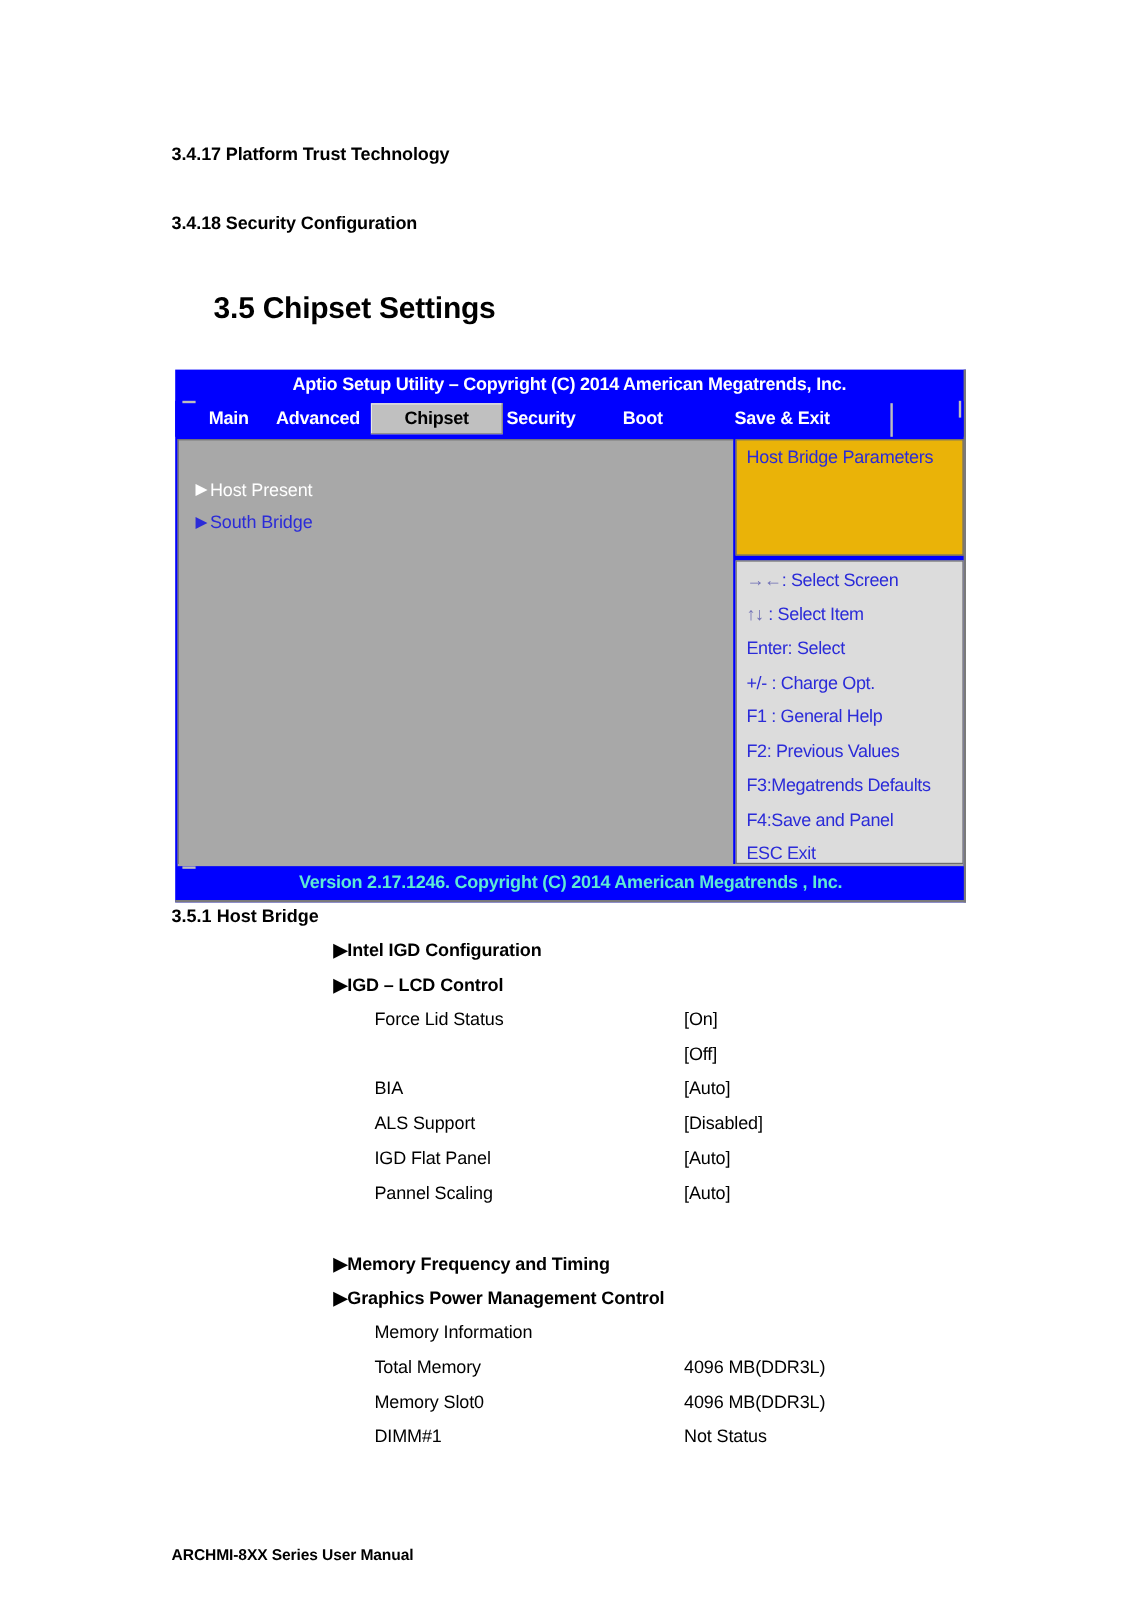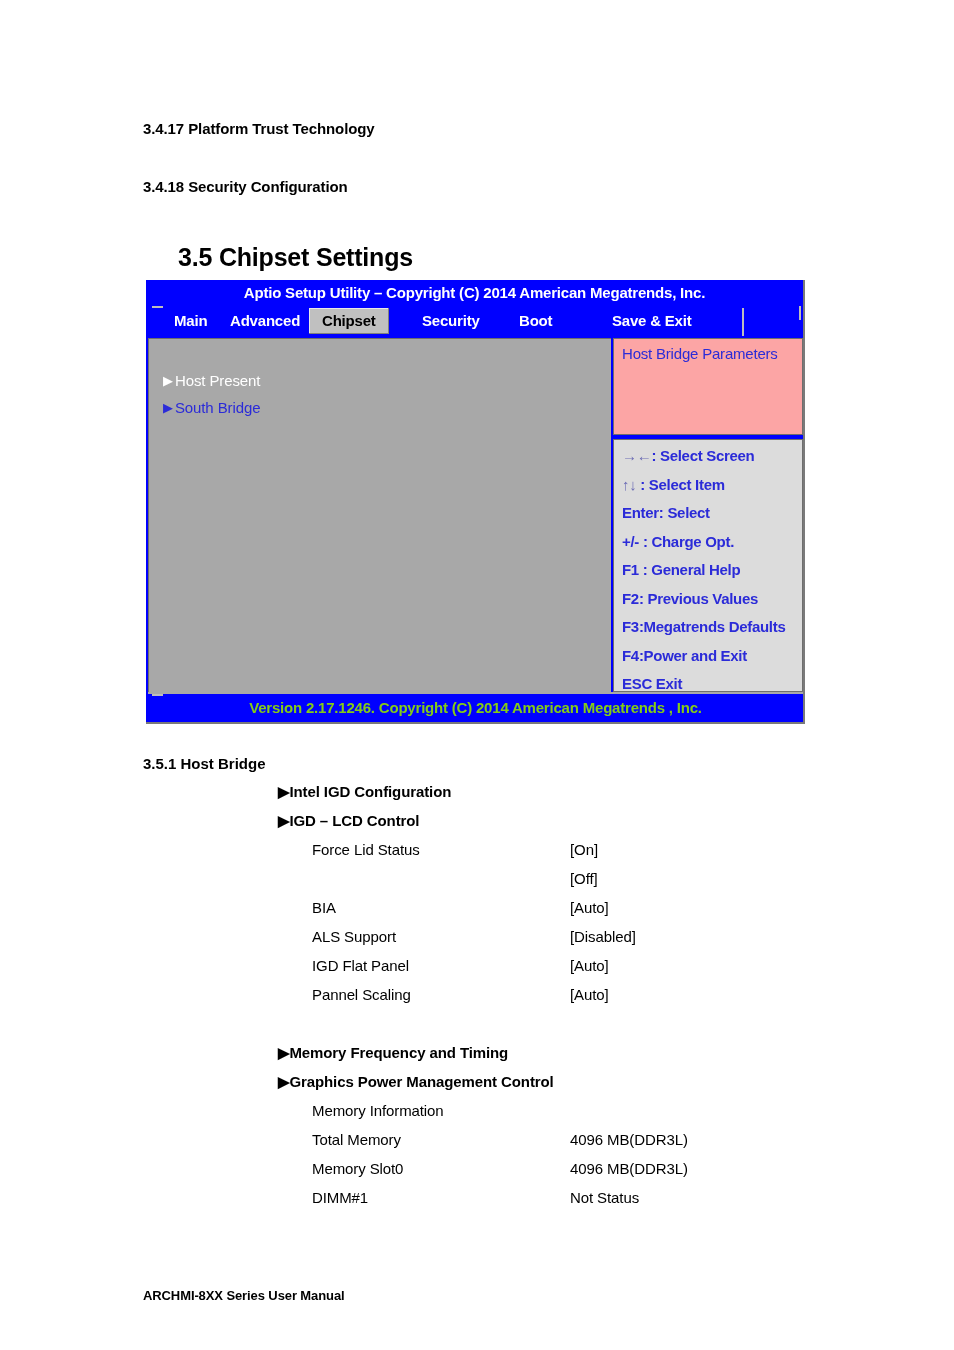--- a/index.html
+++ b/index.html
@@ -43,21 +43,21 @@
     top: 755px;
     font-size: 15px;
     font-weight: bold;
     white-space: nowrap;
   }
 
   
   #bios {
     position: absolute;
     left: 146px;
-    top: 280px;
+    top: 308px;
     width: 659px;
     height: 444px;
     background: #0000ff;
     border-right: 2px solid #7a7a7a;
     border-bottom: 2px solid #7a7a7a;
     box-sizing: border-box;
   }
   #bios-title {
     position: absolute;
     left: 0;
@@ -101,21 +101,21 @@
     line-height: 26px;
     color: #ffffff;
     font-size: 15px;
     font-weight: bold;
     white-space: nowrap;
     letter-spacing: -0.2px;
   }
   .menu-item.active {
     background: #c0c0c0;
     color: #000000;
-    padding: 0 13px;
+    padding: 0 28px;
     box-shadow: inset -1px -1px 0 #808080, inset 1px 1px 0 #e8e8e8;
   }
 
   #panel-left {
     position: absolute;
     left: 2px;
     top: 58px;
     width: 463px;
     height: 354px;
     background: #a8a8a8;
@@ -140,21 +140,21 @@
   }
   #left-item-0 { top: 33px; color: #ffffff; }
   #left-item-1 { top: 60px; color: #2b2bd8; }
 
   #panel-right-top {
     position: absolute;
     left: 467px;
     top: 58px;
     width: 190px;
     height: 97px;
-    background: #fca5a5;
+    background: #eab308;
     border: 1px solid #6e6e6e;
     box-sizing: border-box;
   }
   #right-top-text {
     position: absolute;
     left: 8px;
     top: 6px;
     font-size: 15px;
     color: #2b2bd8;
     white-space: nowrap;
@@ -172,21 +172,20 @@
     box-sizing: border-box;
     padding-top: 6px;
   }
   .help-line {
     position: absolute;
     left: 8px;
     font-size: 15px;
     color: #2b2bd8;
     white-space: nowrap;
     letter-spacing: -0.3px;
-    font-weight: bold;
   }
   .help-line .keyglyph {
     color: #6d6db5;
   }
 
   #panel-gap {
     position: absolute;
     left: 2px;
     top: 412px;
     width: 655px;
@@ -196,21 +195,21 @@
 
   #bios-footer {
     position: absolute;
     left: 2px;
     top: 414px;
     width: 655px;
     height: 28px;
     background: #0000ff;
     line-height: 28px;
     text-align: center;
-    color: #84cc16;
+    color: #5eead4;
     font-size: 15px;
     font-weight: bold;
     letter-spacing: -0.2px;
     white-space: nowrap;
   }
   #bios-footer-tick {
     position: absolute;
     left: 6px;
     top: 414px;
     width: 11px;
@@ -282,21 +281,21 @@
   </div>
 
   <div id="panel-right-help">
     <div class="help-line" id="help-0" style="top: 7px;"><span class="keyglyph">→←</span><span>: Select Screen</span></div>
     <div class="help-line" id="help-1" style="top: 35.5px;"><span class="keyglyph">↑↓</span><span>  : Select Item</span></div>
     <div class="help-line" id="help-2" style="top: 64px;">Enter:   Select</div>
     <div class="help-line" id="help-3" style="top: 92.5px;">+/- : Charge Opt.</div>
     <div class="help-line" id="help-4" style="top: 121px;">F1 : General Help</div>
     <div class="help-line" id="help-5" style="top: 149.5px;">F2: Previous Values</div>
     <div class="help-line" id="help-6" style="top: 178px;">F3:Megatrends Defaults</div>
-    <div class="help-line" id="help-7" style="top: 206.5px;">F4:Power and Exit</div>
+    <div class="help-line" id="help-7" style="top: 206.5px;">F4:Save and Panel</div>
     <div class="help-line" id="help-8" style="top: 235px;">ESC   Exit</div>
   </div>
 
   <div id="panel-gap"></div>
 
   <div id="bios-footer">Version 2.17.1246. Copyright (C) 2014 American Megatrends , Inc.</div>
   <div id="bios-footer-tick"></div>
 </div>
 
 <div id="h-351">3.5.1 Host Bridge</div>

